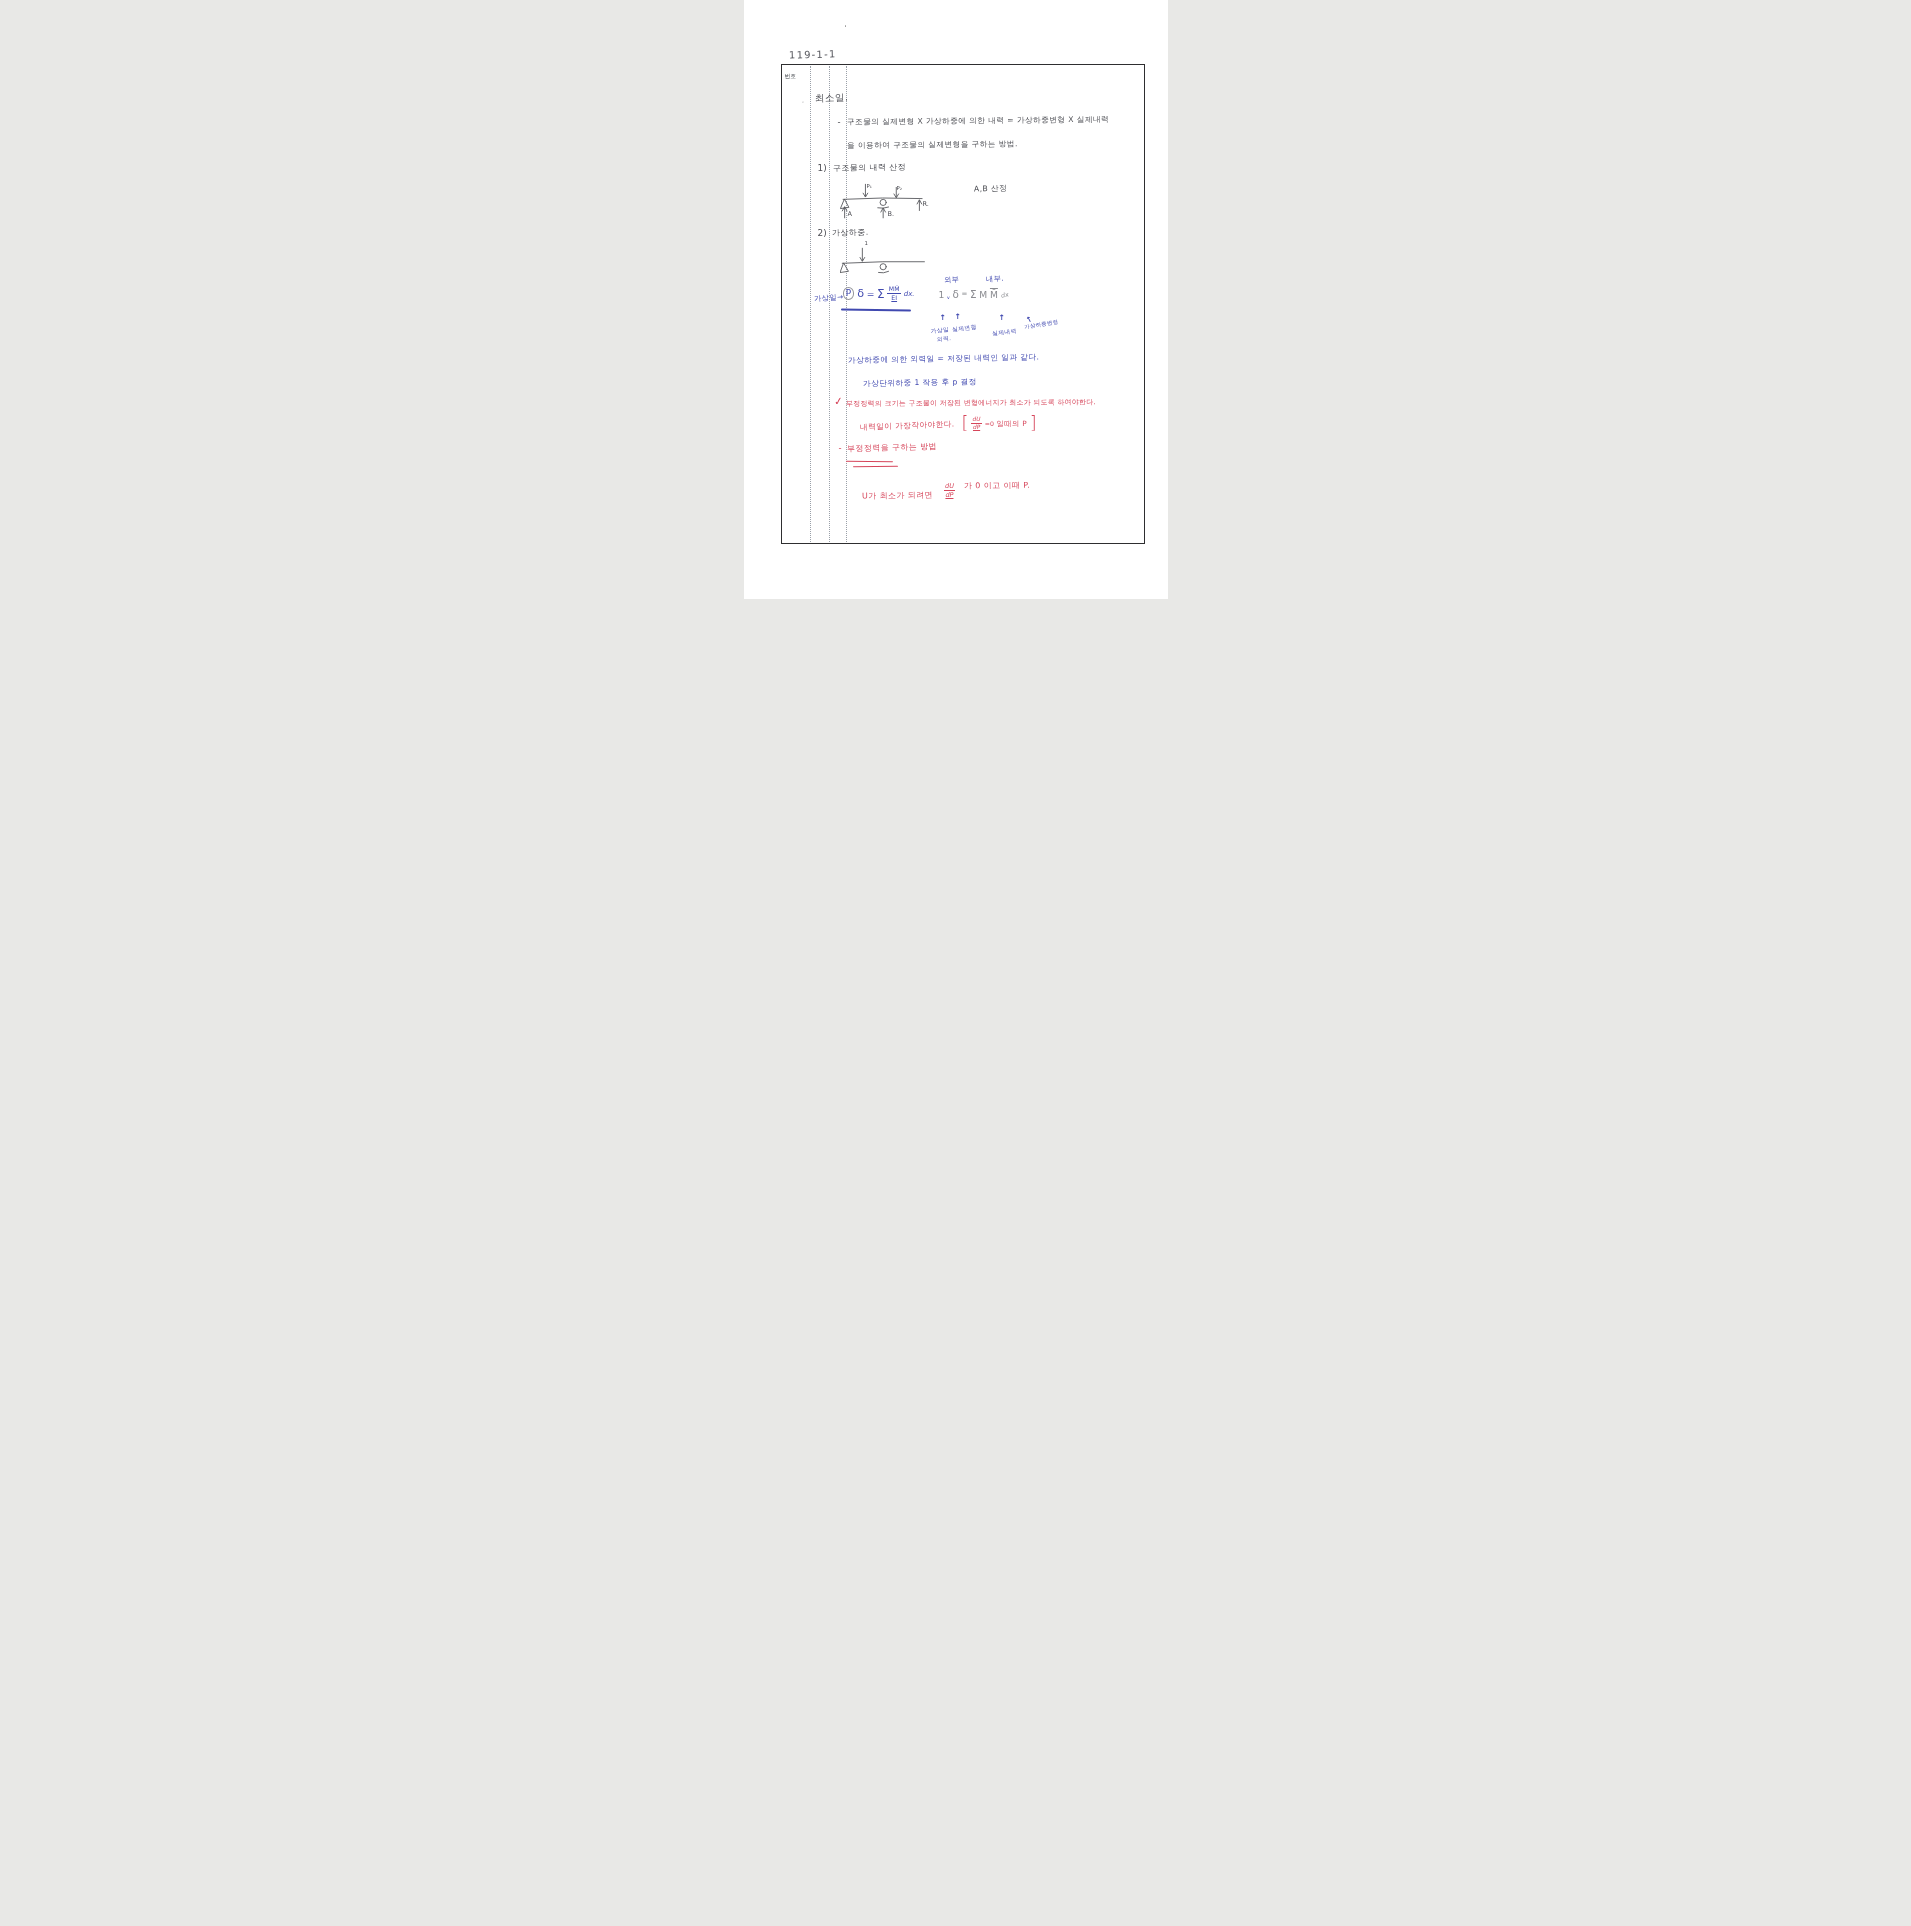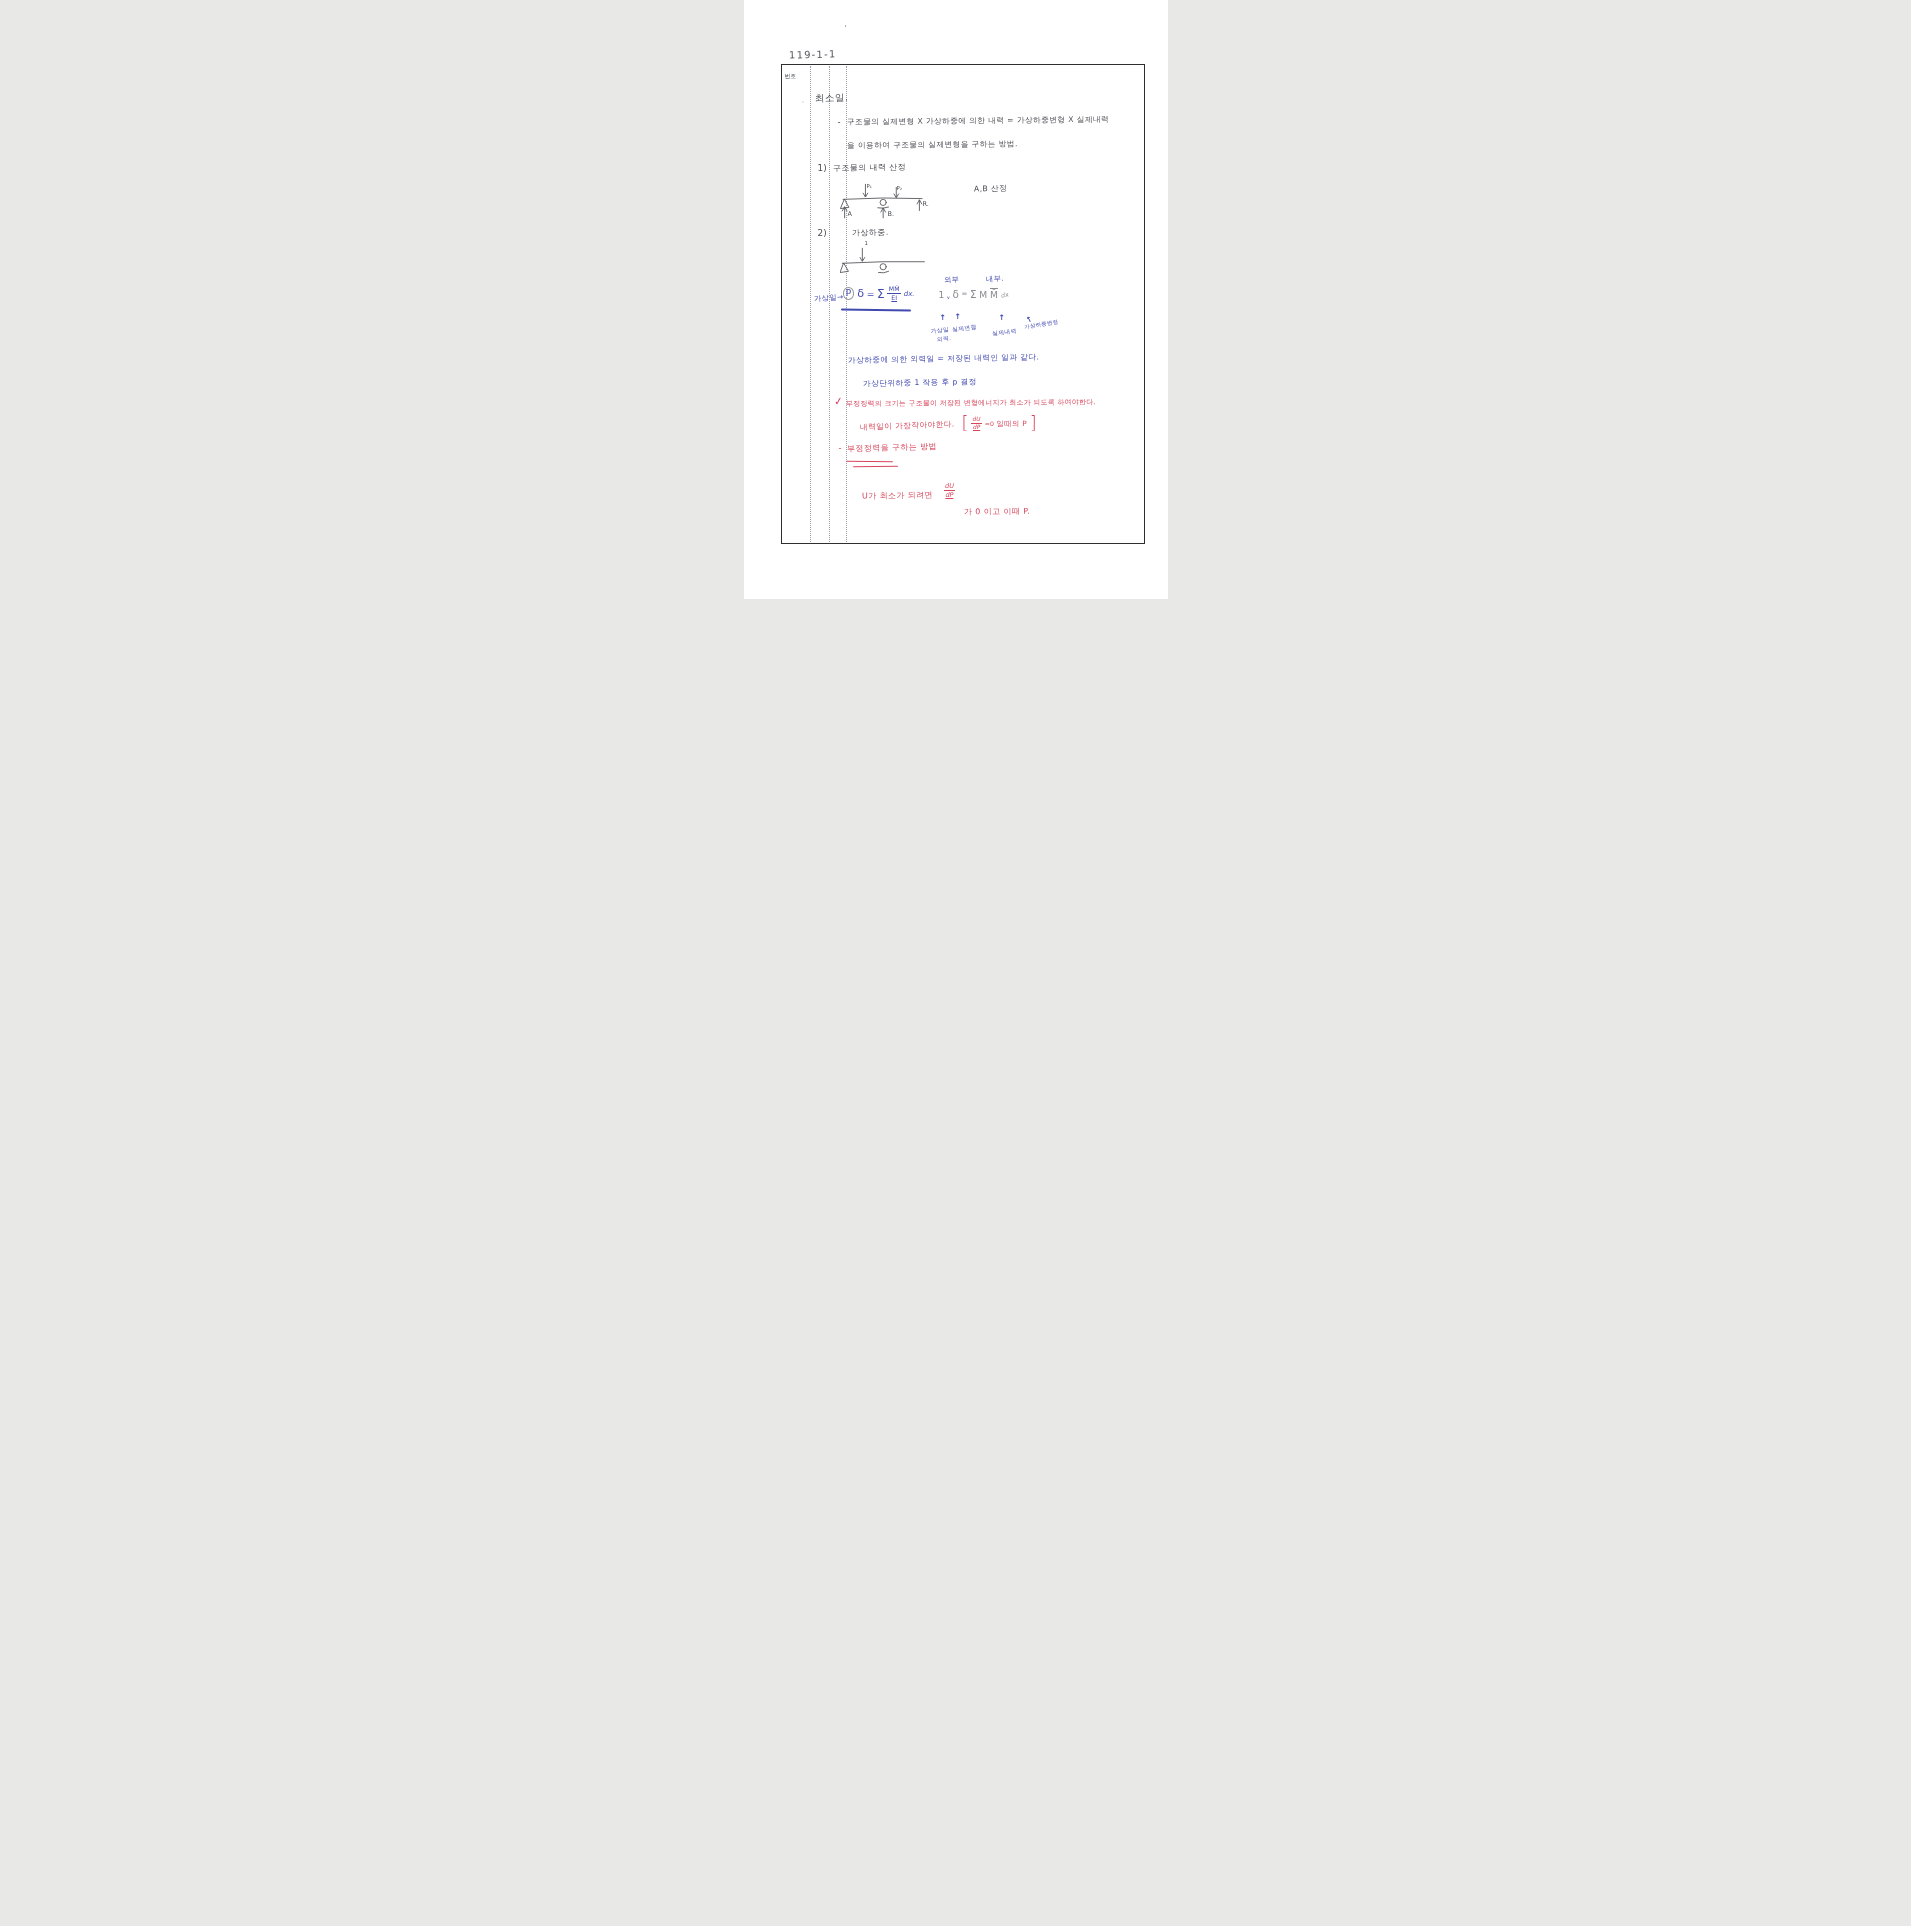--- a/index.html
+++ b/index.html
@@ -81,21 +81,21 @@
     <path class="ink" d="M 206 76 L 206 50 M 200 59 L 206 48 L 212 59"></path>
   </svg>
   <div class="abs pencil" style="left:123px;top:183px;font-size:5.4px;">P₁</div>
   <div class="abs pencil" style="left:153px;top:185px;font-size:5.4px;">P₂</div>
   <div class="abs pencil" style="left:179px;top:200px;font-size:6.5px;">R.</div>
   <div class="abs pencil" style="left:104px;top:210px;font-size:6.5px;">A</div>
   <div class="abs pencil" style="left:144px;top:210px;font-size:6.5px;">B.</div>
   <div class="abs pencil hw" style="left:230px;top:184px;font-size:7.7px;transform:rotate(-2deg);">A,B 산정</div>
 
   <div class="abs pencil" style="left:74px;top:228px;font-size:8.9px;">2)</div>
-  <div class="abs pencil hw" style="left:88px;top:227px;font-size:8px;transform:rotate(-1deg);margin-left:20px;">가상하중.</div>
+  <div class="abs pencil hw" style="left:88px;top:227px;font-size:8px;transform:rotate(-1deg);">가상하중.</div>
 
   <svg class="abs" style="left:96px;top:238px;" width="185" height="39" viewBox="0 0 480 100">
     <path class="ink" d="M 58 26 L 58 58 M 52 50 L 58 60 L 64 50"></path>
     <path class="ink" d="M 6 65 Q 110 59 219 61"></path>
     <path class="ink" d="M 9 65 L 0 89 L 21 86 Z"></path>
     <circle class="ink" cx="112" cy="74" r="8"></circle>
     <path class="ink" d="M 100 89 Q 113 92 126 86"></path>
   </svg>
   <div class="abs pencil" style="left:121px;top:240px;font-size:5.4px;">1</div>
 
@@ -161,16 +161,16 @@
   <div class="abs red" style="left:95px;top:443px;font-size:8.5px;">-</div>
   <div class="abs red hw" style="left:103px;top:442px;font-size:8px;transform:rotate(-1.5deg);">부정정력을 구하는 방법</div>
   <div class="red-stroke" style="left:102px;top:461px;width:47px;height:1.2px;transform:rotate(0.5deg);"></div>
   <div class="red-stroke" style="left:109px;top:466px;width:45px;height:1.2px;transform:rotate(-0.5deg);"></div>
 
   <div class="abs red hw" style="left:118px;top:490px;font-size:8px;transform:rotate(-1deg);">U가 최소가 되려면</div>
   <div class="abs frac red" style="left:200px;top:483px;font-size:6.5px;font-style:italic;">
     <span class="num">dU</span>
     <span class="den">dP</span>
   </div>
-  <div class="abs red hw" style="left:220px;top:506px;font-size:8px;transform:rotate(-0.5deg);">가 0 이고 이때 P.</div>
+  <div class="abs red hw" style="left:220px;top:480px;font-size:8px;transform:rotate(-0.5deg);">가 0 이고 이때 P.</div>
 
 </div>
 
 
 </body></html>

